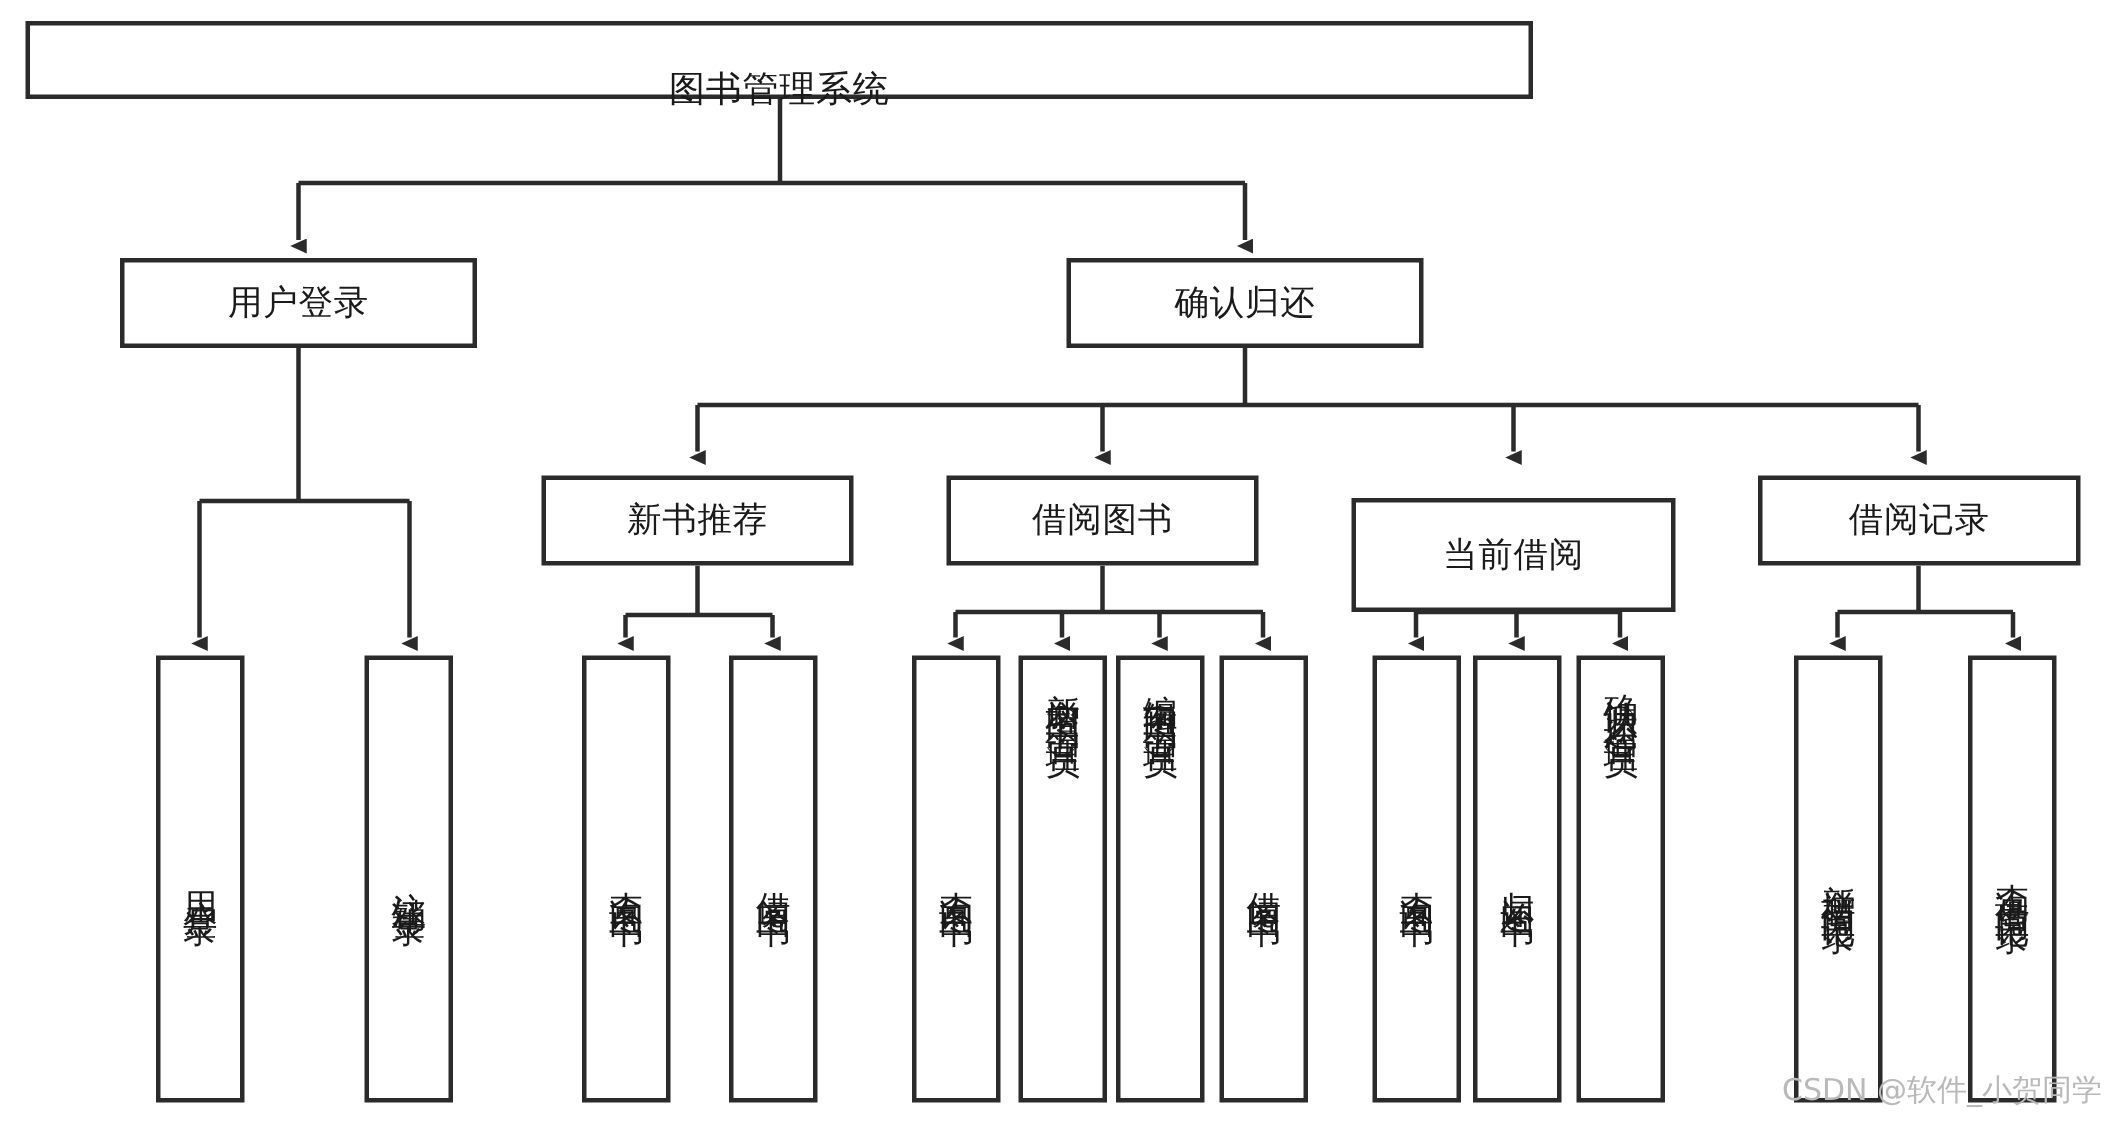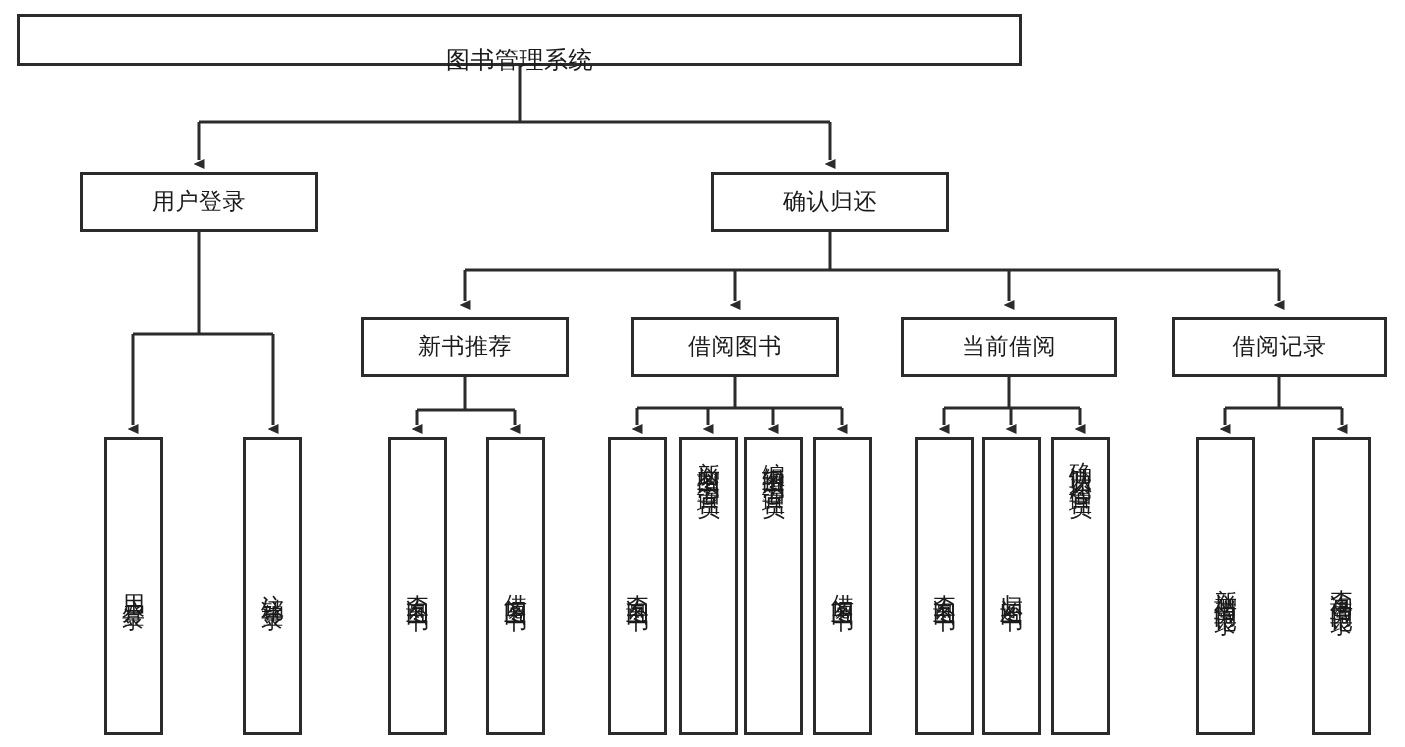--- a/index.html
+++ b/index.html
@@ -148,21 +148,21 @@
   </div>
 
   <div class="node h" style="left:361px; top:317px; width:208px; height:60px;">
     <span class="label">新书推荐</span>
   </div>
 
   <div class="node h" style="left:631px; top:317px; width:208px; height:60px;">
     <span class="label">借阅图书</span>
   </div>
 
-  <div class="node h" style="left:901px; top:317px; width:216px; height:60px;">
+  <div class="node h" style="left:901px; top:332px; width:216px; height:76px;">
     <span class="label">当前借阅</span>
   </div>
 
   <div class="node h" style="left:1172px; top:317px; width:215px; height:60px;">
     <span class="label">借阅记录</span>
   </div>
 
   <div class="node v centered" style="left:104px; top:437px; width:59px; height:298px;">
     <span class="label">用户登录</span>
   </div>
@@ -208,14 +208,15 @@
   </div>
 
   <div class="node v centered" style="left:1196px; top:437px; width:59px; height:298px;">
     <span class="label">新增借阅记录</span>
   </div>
 
   <div class="node v centered" style="left:1312px; top:437px; width:59px; height:298px;">
     <span class="label">查询借阅记录</span>
   </div>
 
+  <div class="watermark">CSDN @软件_小贺同学</div>
 
 </div>
 
 </body></html>

